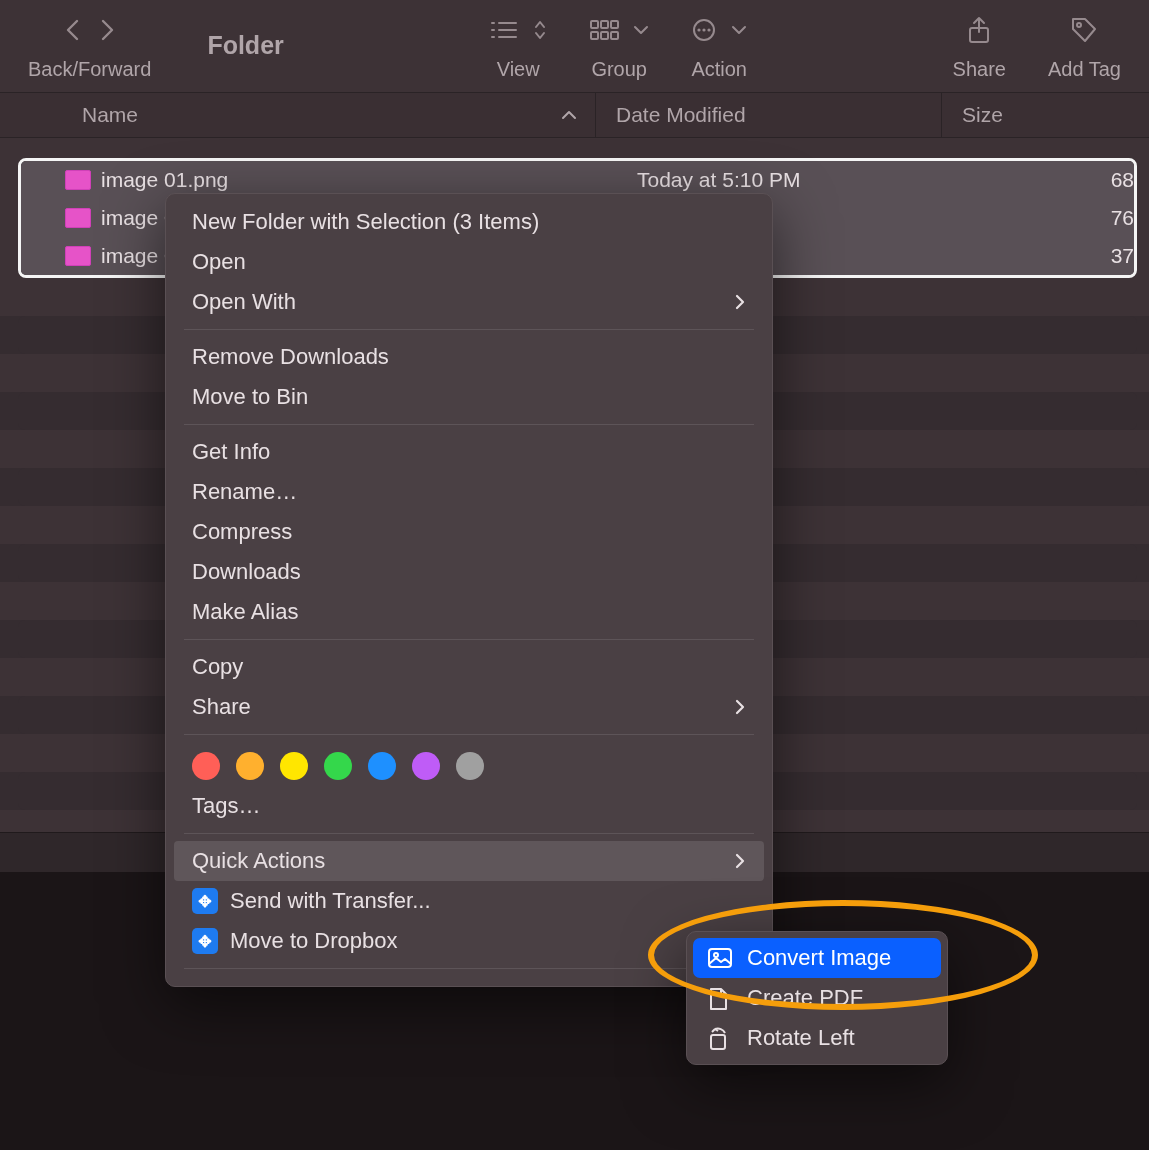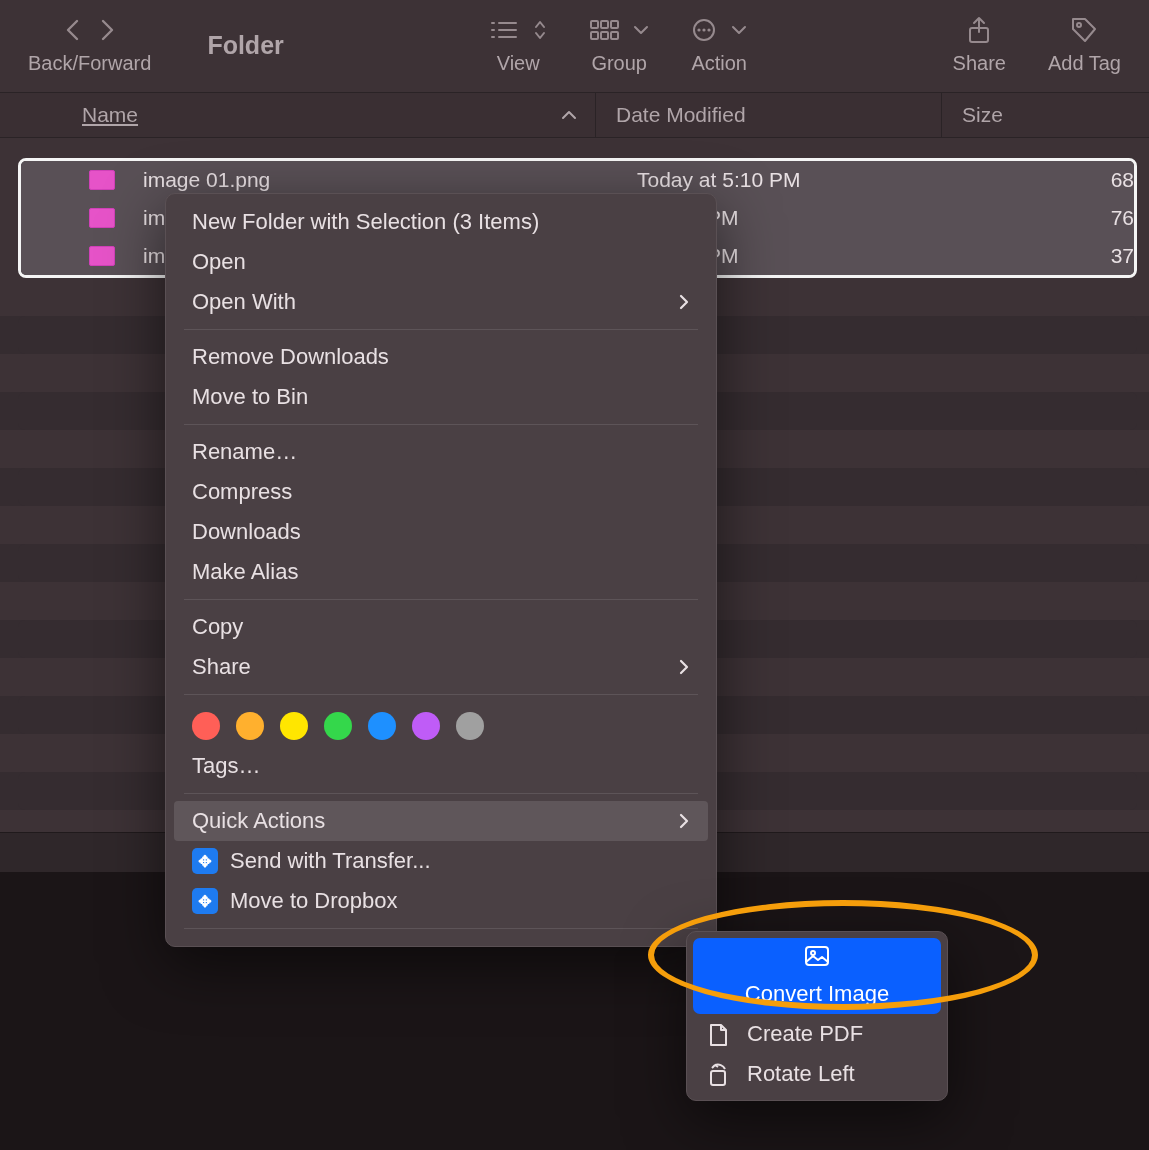--- a/index.html
+++ b/index.html
@@ -43,49 +43,49 @@
 
   
   .toolbar {
     display: flex; align-items: flex-start;
     padding: 14px 28px 12px 28px;
     gap: 42px;
     background: var(--bg-toolbar);
     border-bottom: 1px solid #2a2326;
     height: 93px;
   }
-  .tb-item { display: flex; flex-direction: column; align-items: center; gap: 6px; color: var(--text-dim); }
+  .tb-item { display: flex; flex-direction: column; align-items: center; gap: 12px; color: var(--text-dim); }
   .tb-iconrow { display: flex; align-items: center; gap: 14px; height: 32px; }
   .tb-label { font-size: 20px; color: var(--text); }
   .tb-spacer { flex: 1; }
   .tb-glyph { color: var(--text-dim); display:flex; align-items:center; }
   .tb-nav { margin-right: 8px; }
   .folder-title { font-size: 25px; font-weight: 600; color: var(--text); align-self: center; margin-left: 6px; margin-top: -4px;}
 
   
   .colheader {
     display: flex; align-items: center;
     height: 45px;
     background: var(--bg-header);
     border-bottom: 1px solid #2a2326;
     font-size: 21px;
     color: var(--text);
   }
-  .ch-name { flex: 0 0 596px; padding-left: 82px; display:flex; align-items:center; justify-content:space-between; padding-right:18px; border-right:1px solid #2a2326; height:100%;text-decoration:underline; }
+  .ch-name { flex: 0 0 596px; padding-left: 82px; display:flex; align-items:center; justify-content:space-between; padding-right:18px; border-right:1px solid #2a2326; height:100%; }
   .ch-date { flex: 0 0 346px; padding-left: 20px; display:flex; align-items:center; border-right:1px solid #2a2326; height:100%; }
   .ch-size { flex: 1; padding-left: 20px; display:flex; align-items:flex-start; }
 
   
   .files { position: relative; }
   .row {
     display: flex; align-items: center;
     height: 38px;
     font-size: 21px;
   }
-  .row .c-name { flex: 0 0 596px; padding-left: 68px; display:flex; align-items:center; gap:28px; color: var(--text-bright); }
+  .row .c-name { flex: 0 0 596px; padding-left: 44px; display:flex; align-items:center; gap:10px; color: var(--text-bright); }
   .row .c-date { flex: 0 0 346px; padding-left: 20px; color: var(--text-bright); }
   .row .c-size { flex: 1; text-align: right; color: var(--text-bright); }
   .fileicon { width: 26px; height: 20px; background: var(--icon-pink); border-radius:2px; border:1px solid #d040b8; flex-shrink:0; }
   .stripe-odd { background: var(--row-odd); }
   .stripe-even { background: var(--row-even); }
 
   
   .selection-wrap {
     position: absolute; left: 18px; right: 12px; top: 20px;
     border: 3px solid var(--selected-border);
@@ -109,21 +109,21 @@
     background: var(--status-bg);
     border-top:1px solid #201a1c;
     display:flex; align-items:center; justify-content:center;
     font-size:19px; color: var(--text-dim);
   }
   .below-status { position:absolute; left:0; right:0; top:872px; bottom:0; background:#1b1517; }
 
   
   .menu {
     position:absolute; left:165px; top:193px;
-    width: 552px;
+    width: 608px;
     background: var(--menu-bg);
     border:1px solid #5a5054;
     border-radius: 10px;
     box-shadow: 0 18px 60px rgba(0,0,0,0.55);
     padding: 8px 0 10px 0;
     color: var(--menu-text);
     font-size: 22px;
   }
   .mi { padding: 7px 26px; display:flex; align-items:center; gap:12px; position:relative; }
   .mi.hover { background: var(--menu-hover); border-radius:4px; margin:0 8px; padding:7px 18px; }
@@ -139,21 +139,21 @@
     width: 262px;
     background: var(--submenu-bg);
     border:1px solid #5a5054;
     border-radius:10px;
     box-shadow: 0 18px 60px rgba(0,0,0,0.55);
     padding:6px;
     font-size:22px;
     color: var(--menu-text);
   }
   .smi { padding:7px 14px; display:flex; align-items:center; gap:14px; border-radius:7px; }
-  .smi.highlighted { background: var(--highlight); color:#fff;flex-direction:column; }
+  .smi.highlighted { background: var(--highlight); color:#fff; }
   .smi-icon { width:26px; height:22px; flex-shrink:0; }
 
   
   .annot {
     position:absolute; left:648px; top:900px;
     width:390px; height:110px;
     border:6px solid #f59e0b;
     border-radius:50%;
     pointer-events:none;
   }
@@ -384,20 +384,23 @@
     </div>
     <div class="msep"></div>
     <div class="mi">
         <span>Remove Downloads</span>
       </div>
     <div class="mi">
         <span>Move to Bin</span>
       </div>
     <div class="msep"></div>
     <div class="mi">
+        <span>Get Info</span>
+      </div>
+    <div class="mi">
         <span>Rename…</span>
       </div>
     <div class="mi">
         <span>Compress</span>
       </div>
     <div class="mi">
         <span>Downloads</span>
       </div>
     <div class="mi">
         <span>Make Alias</span>

